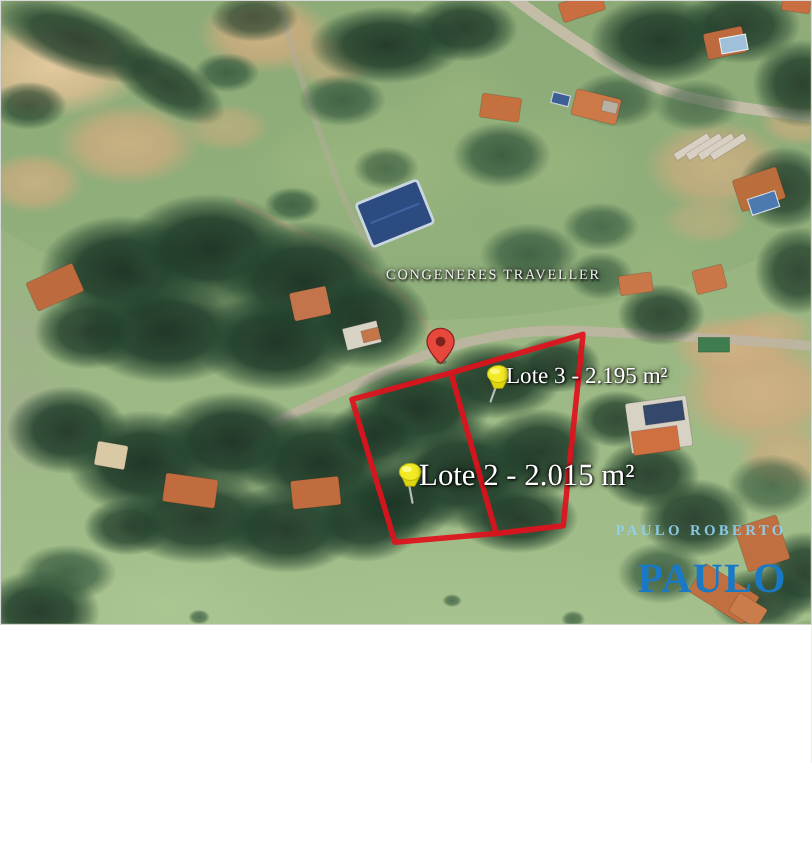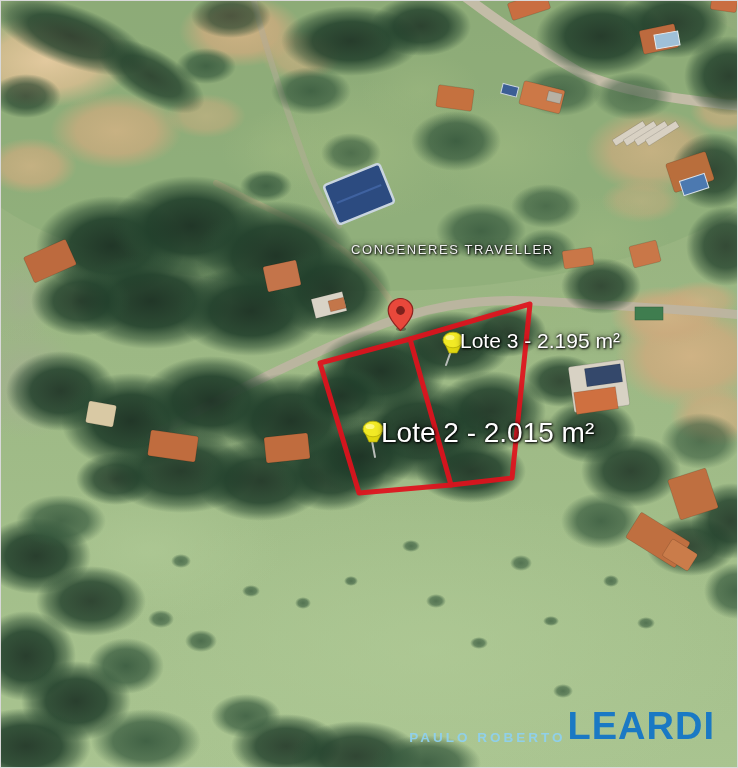--- a/index.html
+++ b/index.html
@@ -1,20 +1,20 @@
 <!DOCTYPE html>
 <html><head>
 <meta charset="utf-8">
 <style>
   html,body{margin:0;padding:0;background:#ffffff;}
   #stage{
     position:relative;
-    width:738px;height:768px;
+    width:738px;height:568px;
     overflow:hidden;
-    font-family:Liberation Sans, sans-serif;
+    font-family:Liberation Serif, serif;
     box-sizing:border-box;
     border:1px solid #d9d9d9;
     background:#9eb986;
   }
   #map-svg{position:absolute;left:0;top:0;width:738px;height:768px;display:block;}
   .map-label{
     position:absolute;
     color:#ffffff;
     text-shadow:0 0 3px rgba(0,0,0,.95), 0 0 6px rgba(0,0,0,.55), 1px 1px 2px rgba(0,0,0,.85);
     white-space:nowrap;
@@ -31,21 +31,21 @@
   #lbl-lote3{
     left:459px;top:328px;
     font-size:21px;
   }
   #lbl-lote2{
     left:380px;top:416px;
     font-size:28px;
   }
   #watermark{
     position:absolute;right:22px;bottom:22px;
-    display:flex;flex-direction:row;align-items:flex-end;gap:2px;
+    display:flex;flex-direction:column;align-items:flex-end;gap:17px;
     user-select:none;
   }
   #wm-agent{
     color:#8ed1f1;font-size:13.5px;font-weight:700;letter-spacing:3px;
     opacity:.92;
   }
   #wm-brand{
     color:#1a79c4;font-size:38px;font-weight:800;letter-spacing:1px;line-height:1;
   }
 </style>
@@ -284,16 +284,16 @@
       <ellipse cx="369" cy="425.5" rx="4.5" ry="2.6" fill="#fcf87f"></ellipse>
     </g>
   </svg>
 
   <div id="lbl-place" class="map-label">CONGENERES TRAVELLER</div>
   <div id="lbl-lote3" class="map-label">Lote 3 - 2.195 m²</div>
   <div id="lbl-lote2" class="map-label">Lote 2 - 2.015 m²</div>
 
   <div id="watermark">
     <div id="wm-agent">PAULO ROBERTO</div>
-    <div id="wm-brand">LEARDI</div>
+    <div id="wm-brand">PAULO</div>
   </div>
 
 </div>
 
 </body></html>

